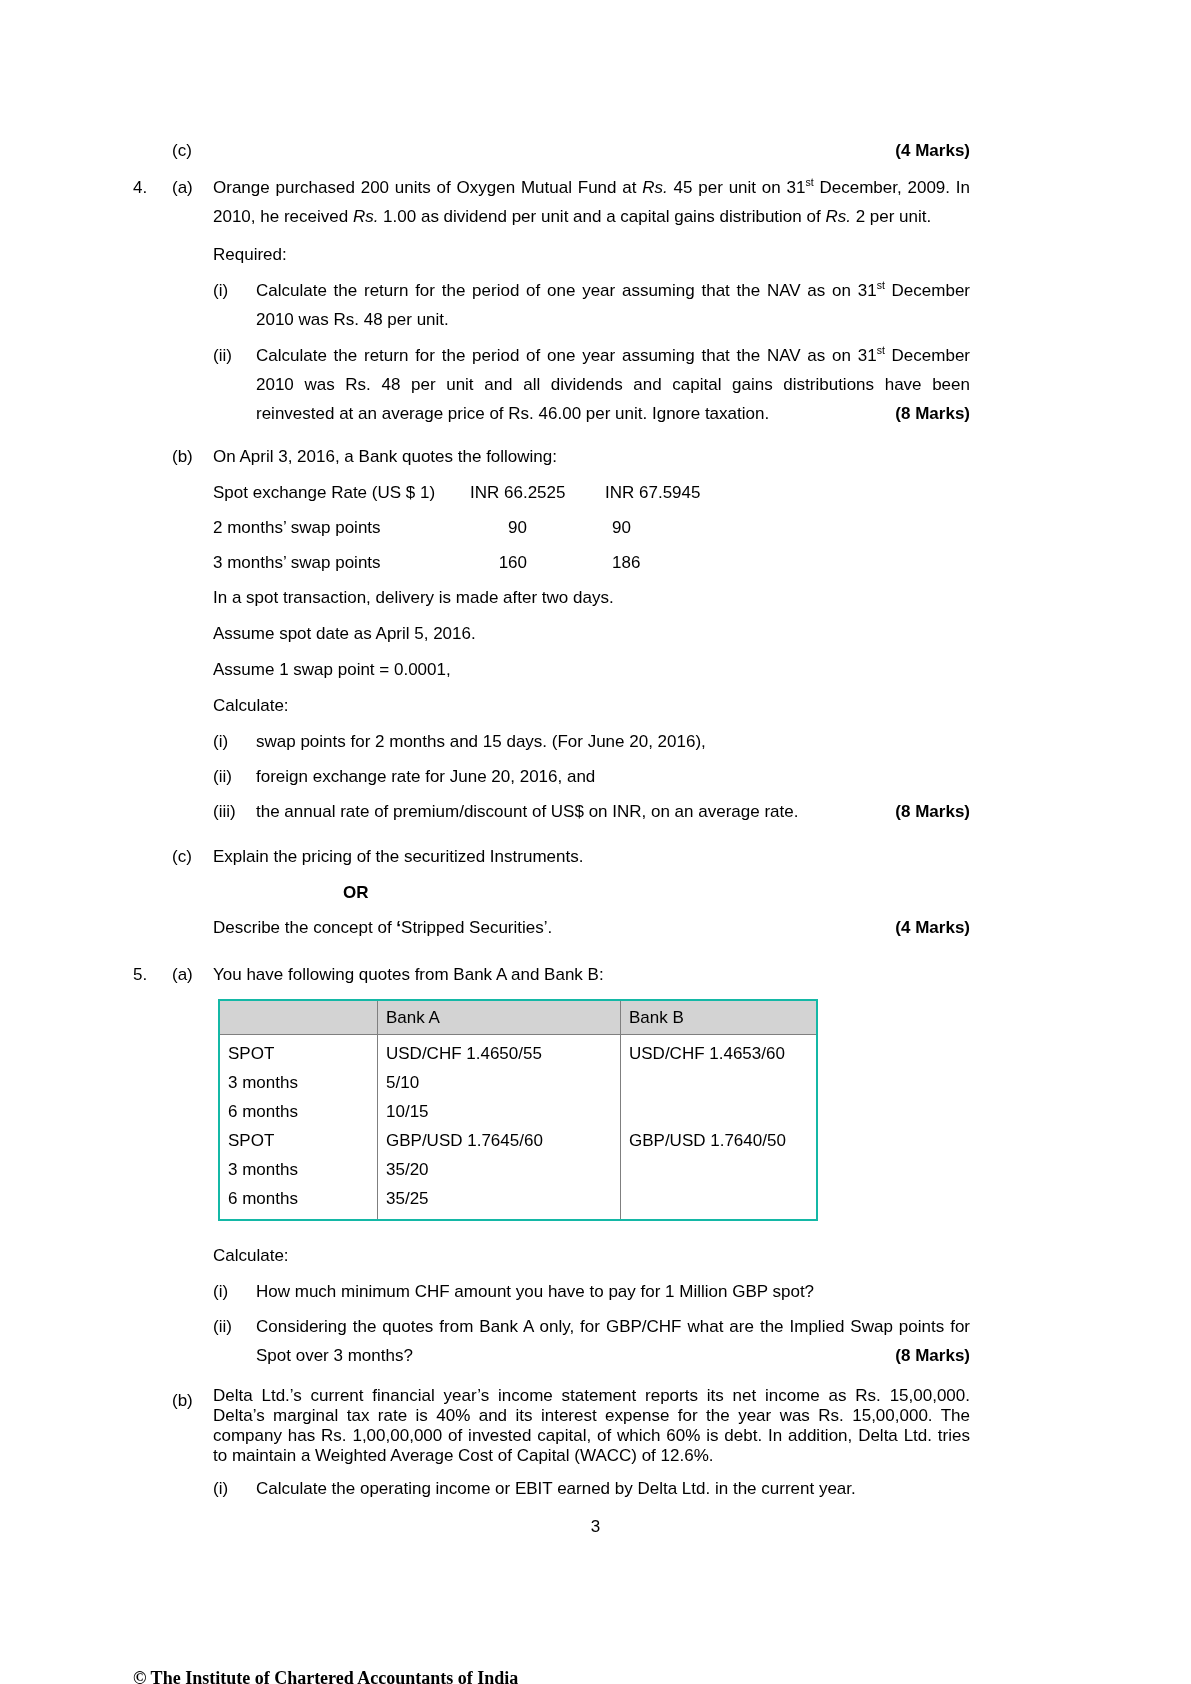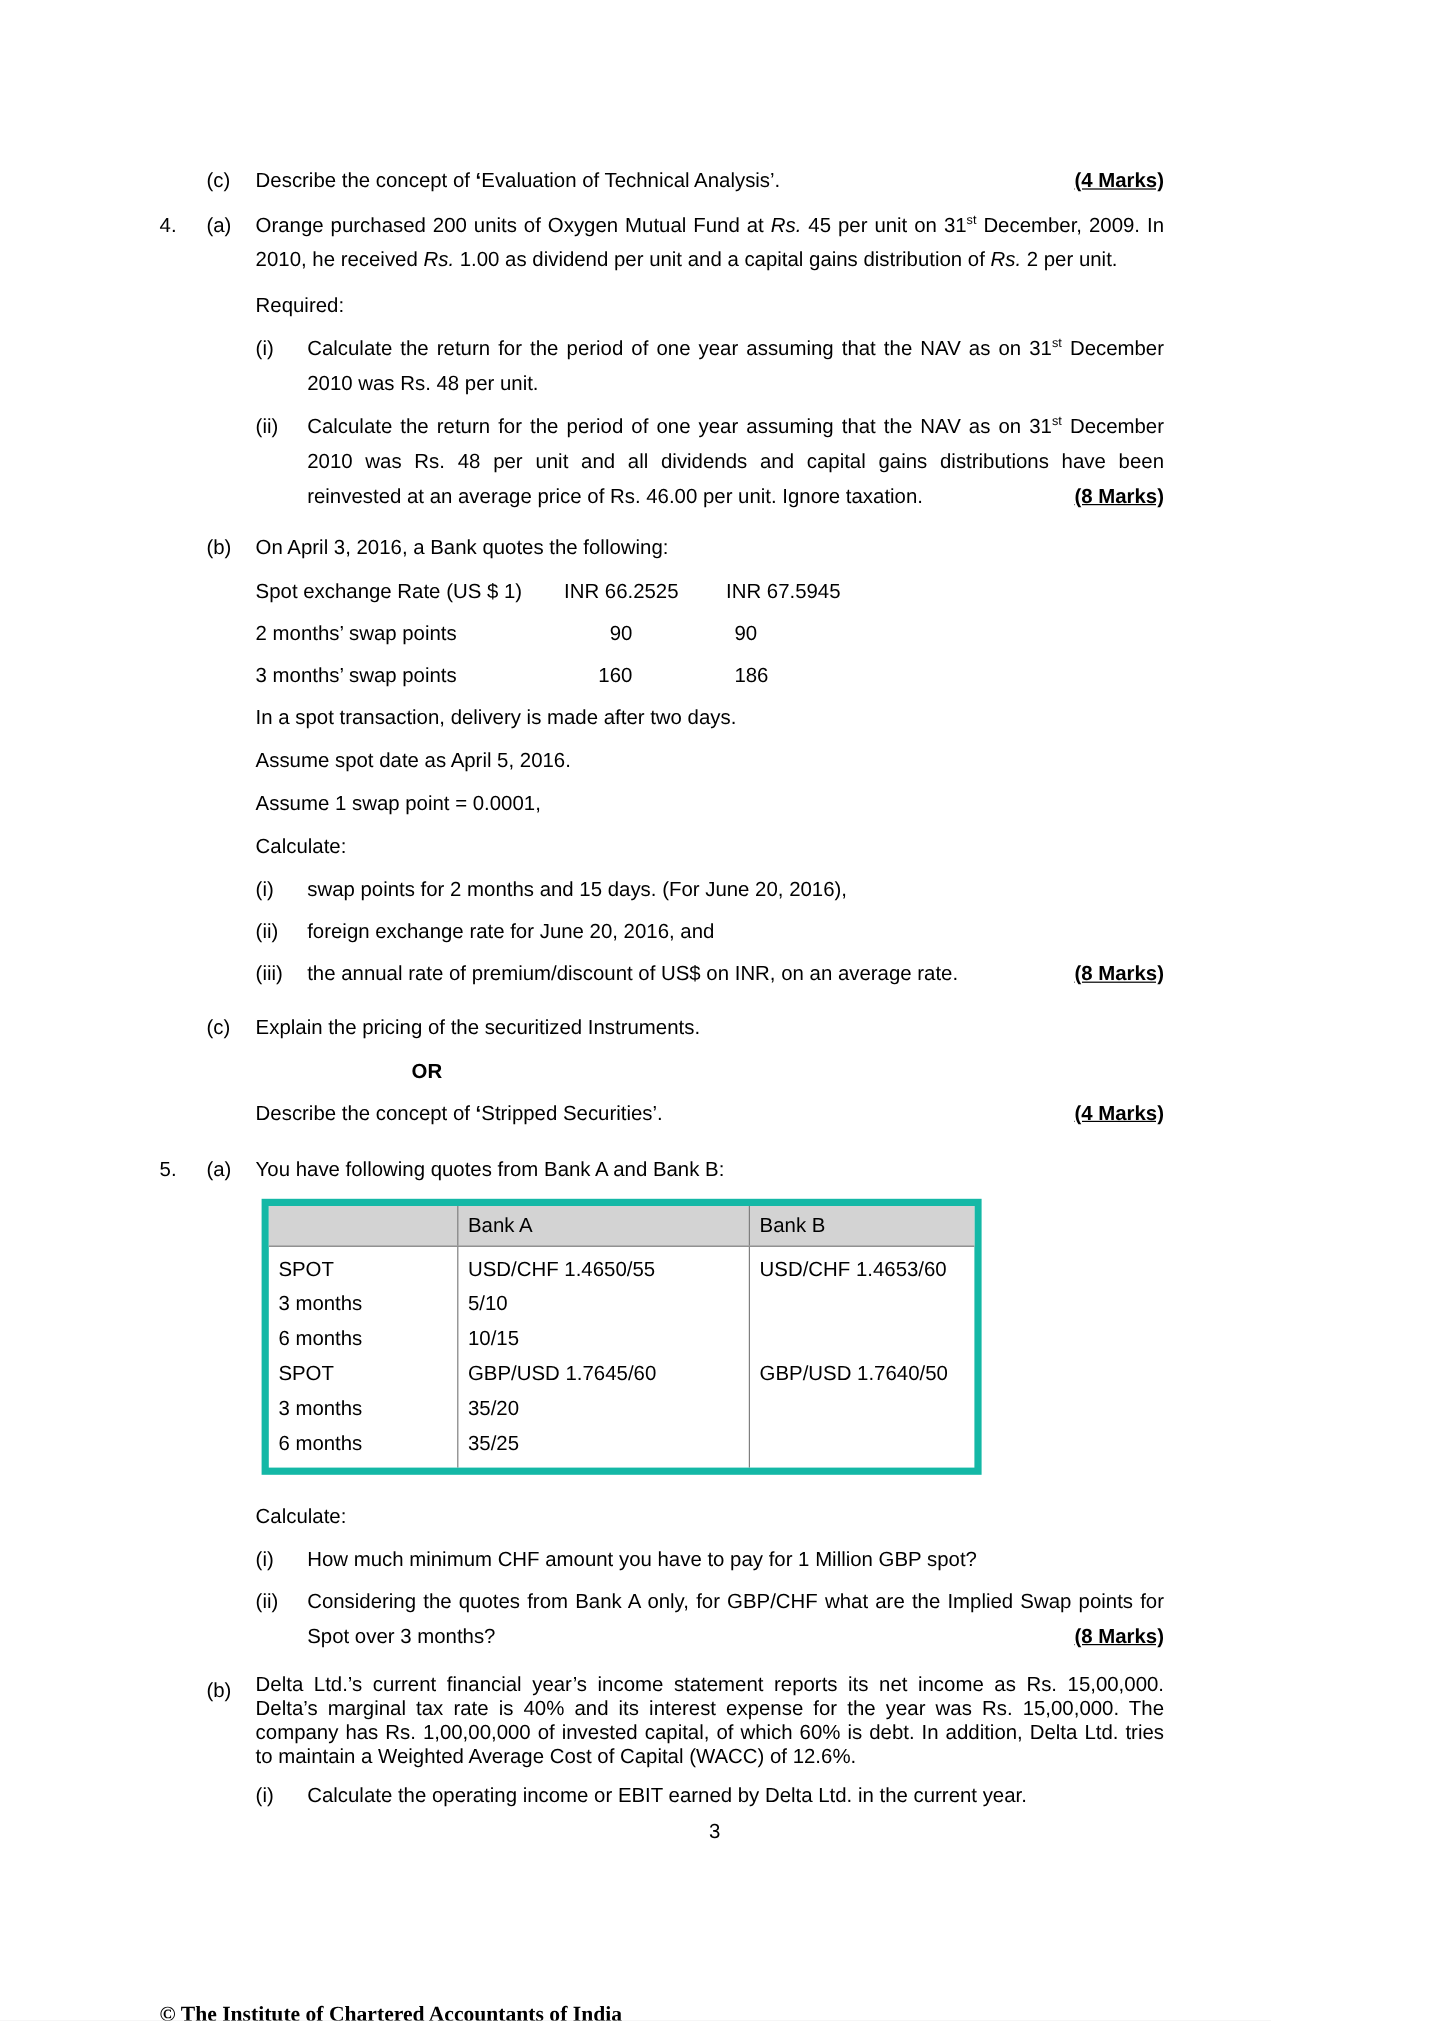--- a/index.html
+++ b/index.html
@@ -11,37 +11,37 @@
   .content{position:absolute;left:133px;top:136px;width:837px;}
   .row{display:flex;align-items:flex-start;margin-bottom:6px;}
   .spc-n{width:39px;flex:none;}
   .spc-l{width:41px;flex:none;}
   .qbody{flex:1;min-width:0;}
   .just{text-align:justify;}
   .flexline{display:flex;}
   .sub{display:flex;align-items:flex-start;margin-bottom:6px;}
   .roman{width:43px;flex:none;}
   .subtext{flex:1;min-width:0;}
-  .marks{font-weight:700;white-space:nowrap;text-decoration:underline;}
+  .marks{font-weight:700;white-space:nowrap;}
   .auto-r{margin-left:auto;padding-left:12px;}
   .rel{position:relative;}
   .marks-abs{position:absolute;right:0;bottom:0;}
   .it{font-style:italic;}
   .bd{font-weight:700;}
   sup{font-size:0.62em;line-height:0;vertical-align:super;}
   .or{font-weight:700;margin:0 0 6px 130px;}
   
   .qt{display:flex;margin-bottom:6px;align-items:flex-end;}
   .qt-label{width:257px;flex:none;}
   .qt-c2{width:135px;flex:none;white-space:nowrap;}
   .qt-num{display:inline-block;width:57px;text-align:right;}
   .qt-c3{flex:1;white-space:nowrap;}
   .pad7{padding-left:7px;}
   
-  .banktable{margin:10px 0 20px 5px;width:600px;border:6px solid #14b8a6;box-sizing:border-box;background:#fff;}
+  .banktable{margin:10px 0 20px 5px;width:600px;border:2px solid #14b8a6;box-sizing:border-box;background:#fff;}
   .trow{display:flex;}
   .thead{background:#d3d3d3;border-bottom:1px solid #7f7f7f;}
   .tcell{box-sizing:border-box;padding:2px 8px;}
   .tcell+.tcell{border-left:1px solid #7f7f7f;}
   .c1{width:157px;flex:none;}
   .c2{width:243px;flex:none;}
   .c3{width:200px;flex:none;}
   .tbody .tcell{padding-top:4px;padding-bottom:6px;}
   .tline{height:29px;white-space:nowrap;overflow:visible;}
   .lh28{line-height:20px;}
@@ -56,21 +56,20 @@
 </head>
 <body>
 
 <div class="page">
   <div class="content">
 
     <div class="row mb8">
       <div class="spc-n"></div>
       <div class="spc-l">(c)</div>
       <div class="qbody flexline">
-        <span>Describe the concept of <span class="bd">‘</span>Evaluation of Technical Analysis’.</span>
         <span class="marks auto-r">(4 Marks)</span>
       </div>
     </div>
 
     <div class="row">
       <div class="spc-n">4.</div>
       <div class="spc-l">(a)</div>
       <div class="qbody">
         <div class="just mb9">Orange purchased 200 units of Oxygen Mutual Fund at <span class="it">Rs.</span> 45 per unit on 31<sup>st</sup> December, 2009. In 2010, he received <span class="it">Rs.</span> 1.00 as dividend per unit and a capital gains distribution of <span class="it">Rs.</span> 2 per unit.</div>
         <div class="mb7">Required:</div>

